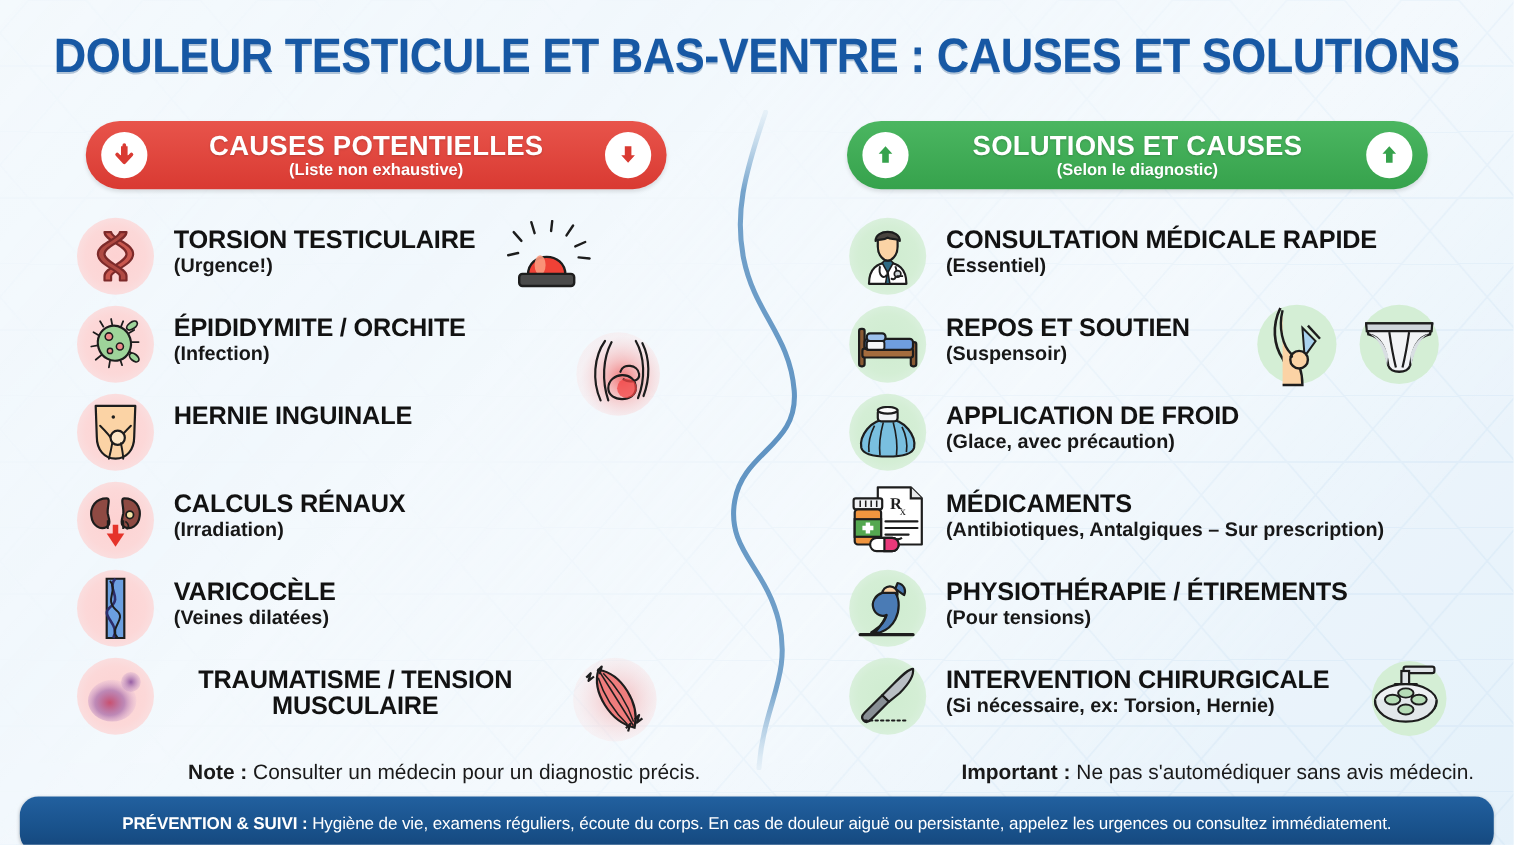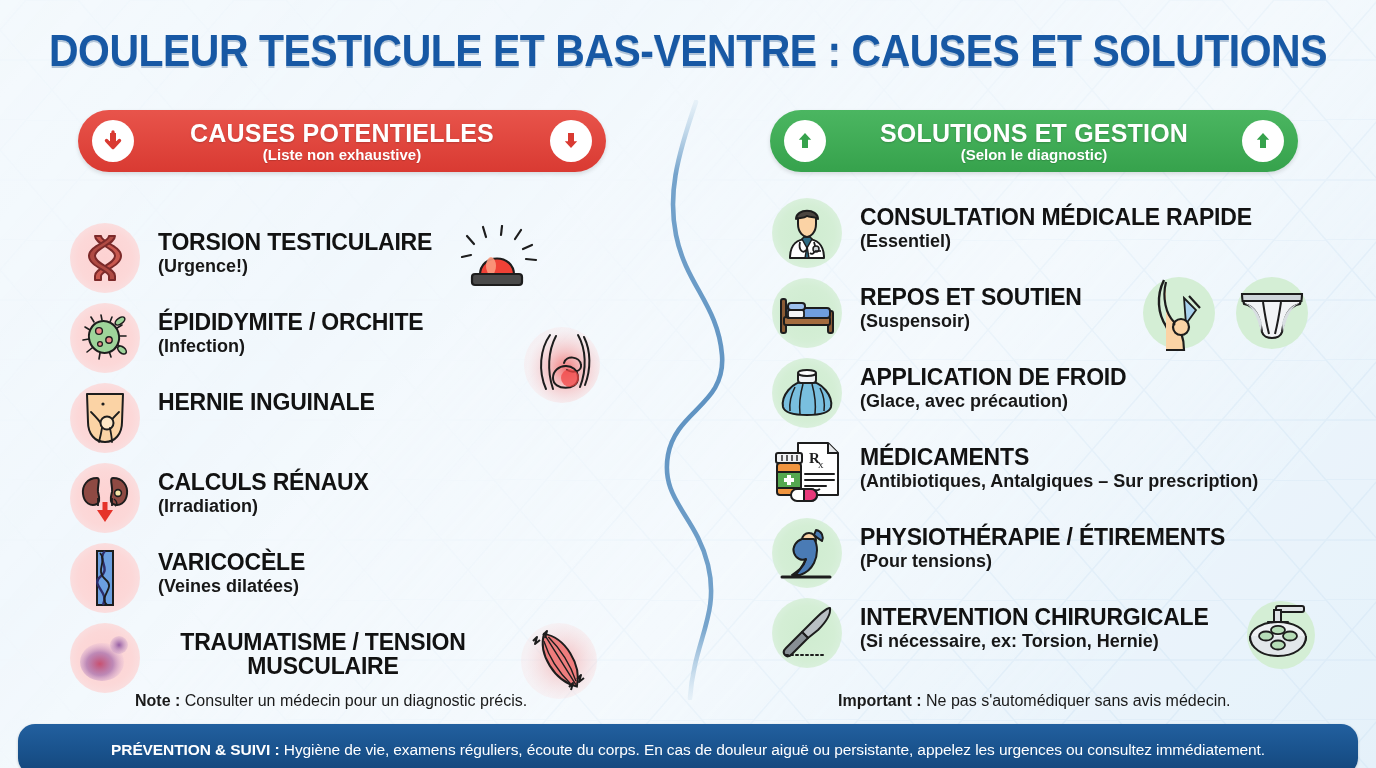--- a/index.html
+++ b/index.html
@@ -82,21 +82,21 @@
   }
   .banner-sub {
     font-size: 15px;
     font-weight: bold;
     margin-top: 1px;
     text-shadow: 0 1px 1px rgba(0,0,0,0.15);
   }
 
   
   .col { position: absolute; top: 196px; }
-  .col-left  { left: 70px;  width: 580px; margin-top: 25px; }
+  .col-left  { left: 70px;  width: 580px; }
   .col-right { left: 772px; width: 600px; }
 
   .row {
     position: relative;
     height: 80px;
     display: flex;
     align-items: flex-start;
   }
   .row.tall { height: 84px; }
 
@@ -146,23 +146,24 @@
   #divider {
     position: absolute;
     left: 646px; top: 100px;
     width: 120px; height: 600px;
     z-index: 1;
   }
 
   
   .note {
     position: absolute;
-    font-size: 16px;
+    font-size: 19px;
     color: #1a1a1a;
     white-space: nowrap;
+    margin-left: 36px;
   }
   .note b { font-weight: bold; }
   .note-left  { left: 135px; top: 692px; }
   .note-right { left: 838px; top: 692px; }
 
   
   #bottom-bar {
     position: absolute;
     left: 18px; right: 18px;
     top: 724px;
@@ -224,21 +225,21 @@
     </div>
   </div>
 
   <div class="banner banner-right">
     <div class="banner-arrow ba-l">
       <svg width="26" height="26" viewBox="0 0 26 26">
         <path d="M13 5 L19.2 11.8 L16 11.8 L16 20 L10 20 L10 11.8 L6.8 11.8 Z" fill="#36a24c"></path>
       </svg>
     </div>
     <div class="banner-text">
-      <div class="banner-main">SOLUTIONS ET GESTION</div>
+      <div class="banner-main">SOLUTIONS ET CAUSES</div>
       <div class="banner-sub">(Selon le diagnostic)</div>
     </div>
     <div class="banner-arrow ba-r">
       <svg width="26" height="26" viewBox="0 0 26 26">
         <path d="M13 5 L19.2 11.8 L16 11.8 L16 20 L10 20 L10 11.8 L6.8 11.8 Z" fill="#36a24c"></path>
       </svg>
     </div>
   </div>
 
   <svg id="divider" viewBox="0 0 120 600">

